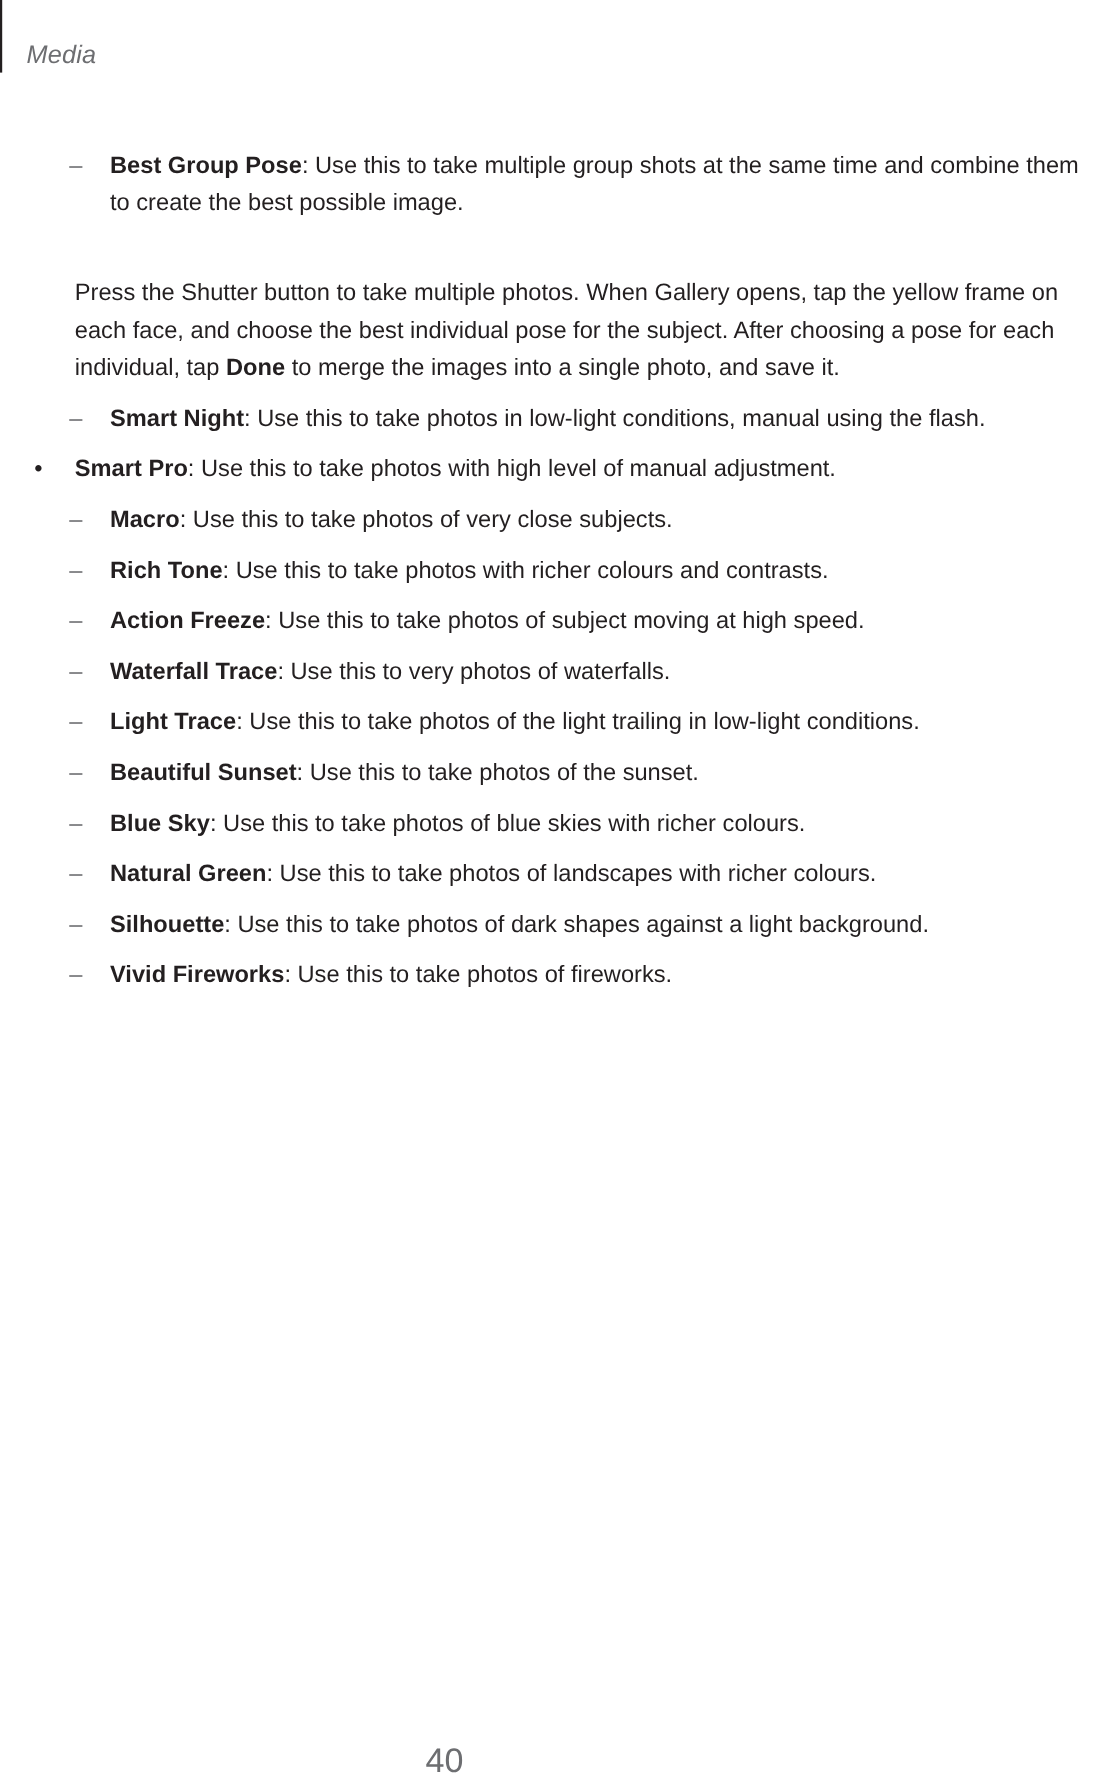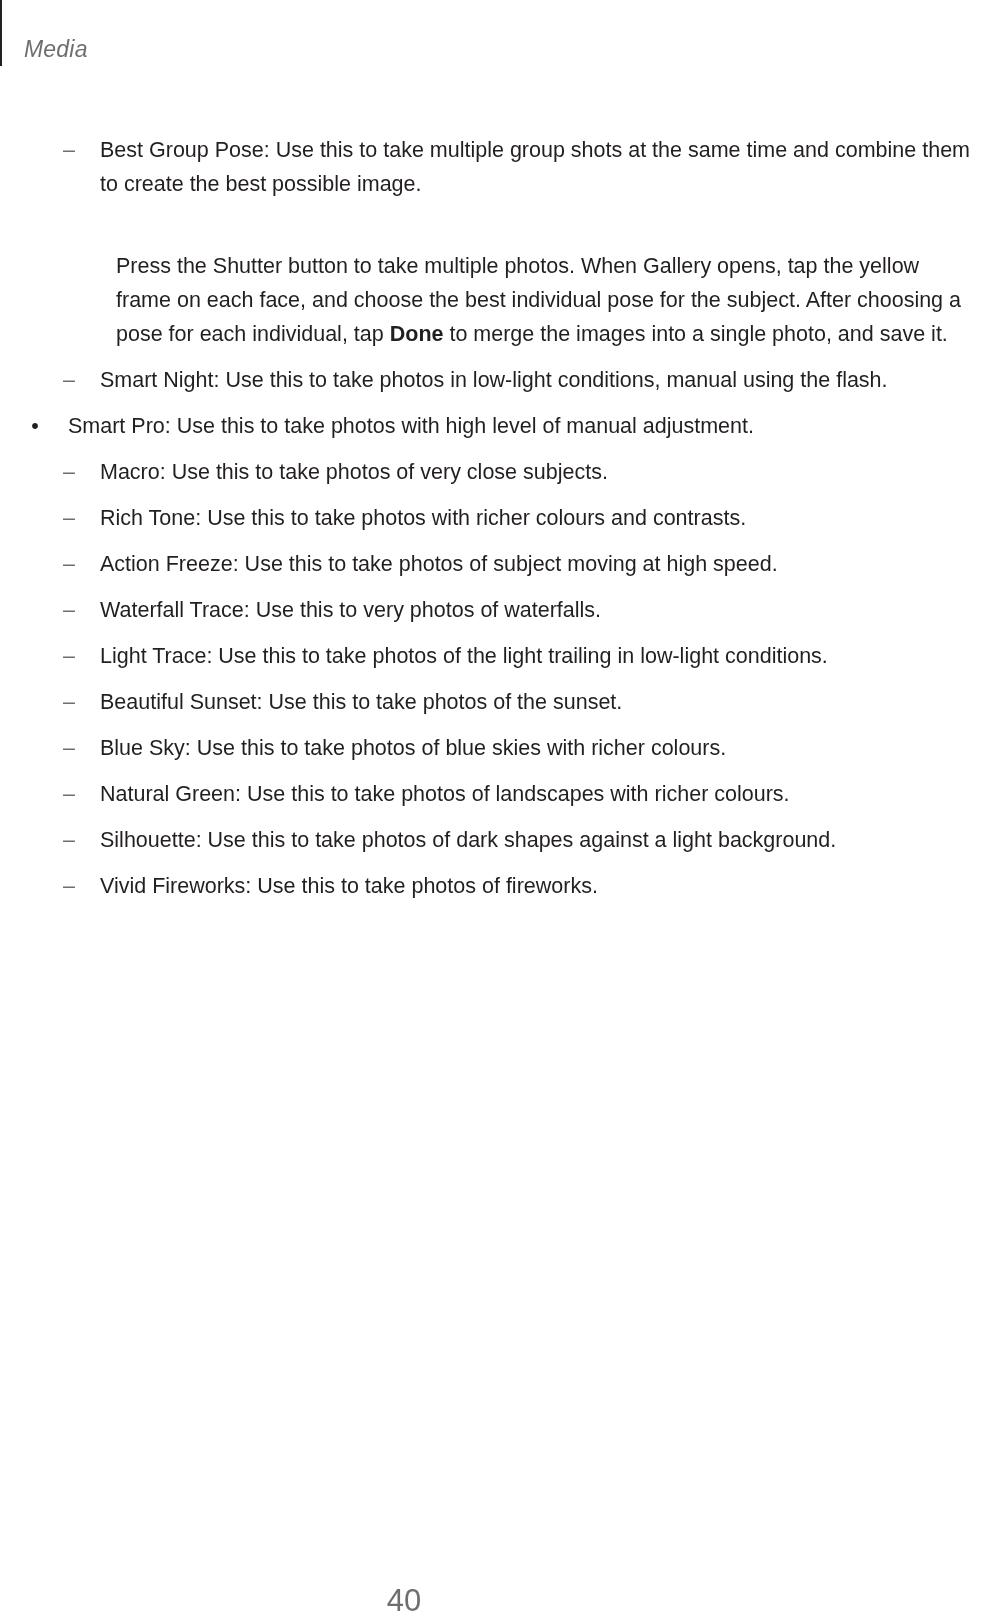--- a/index.html
+++ b/index.html
@@ -63,24 +63,24 @@
       padding-right: 20px;
       margin-bottom: 12px;
     }
     .item.top .marker {
       left: 28px;
       width: 14px;
       text-align: center;
       color: #231f20;
     }
     .term {
-      font-weight: normal;
+      font-weight: bold;
     }
     .para {
-      padding-left: 116px;
+      padding-left: 68px;
       padding-right: 40px;
       font-size: 21.5px;
       line-height: 34px;
       margin-bottom: 12px;
       margin-top: 48px;
     }
     .para b { font-weight: bold; }
     .page-number {
       position: absolute;
       left: 0;

